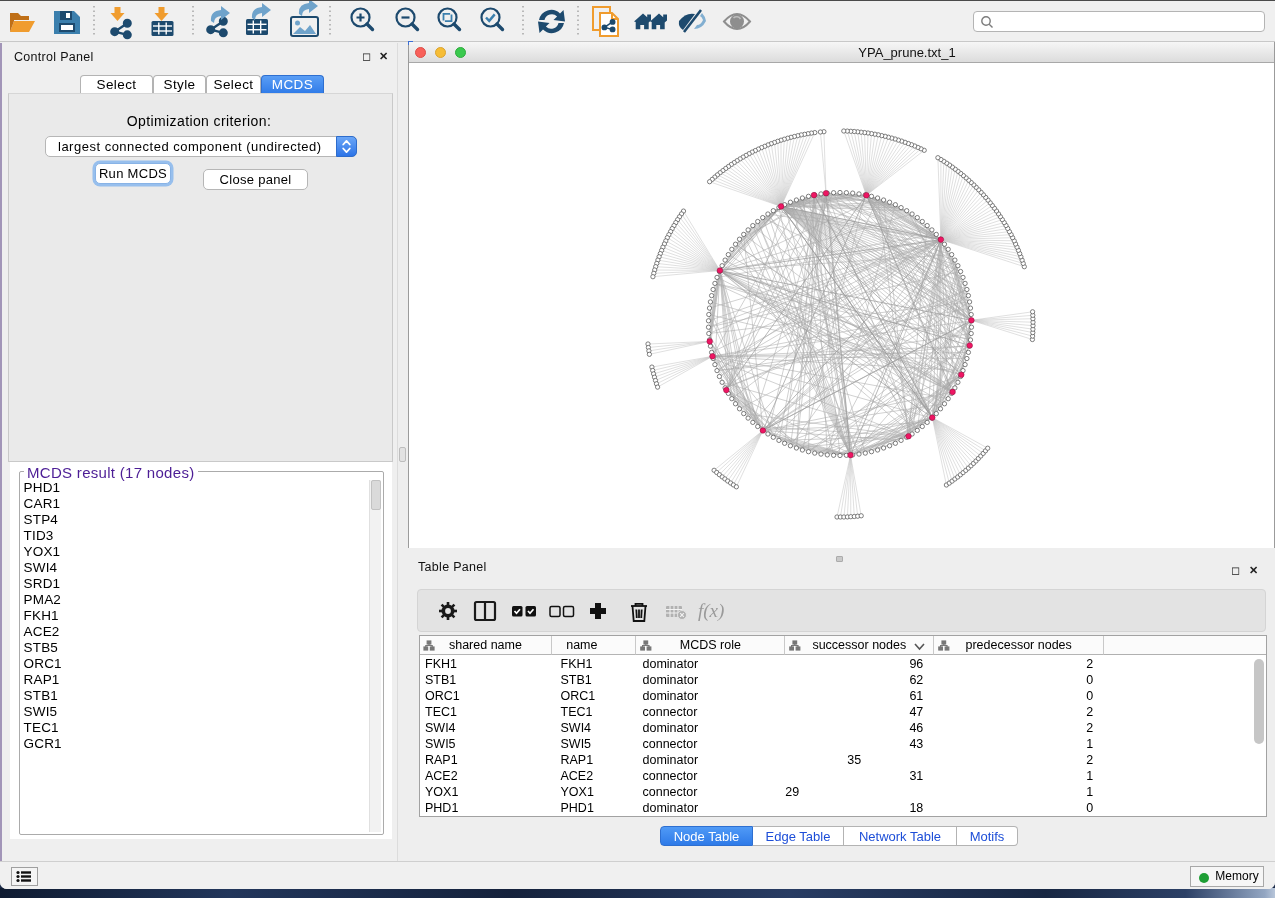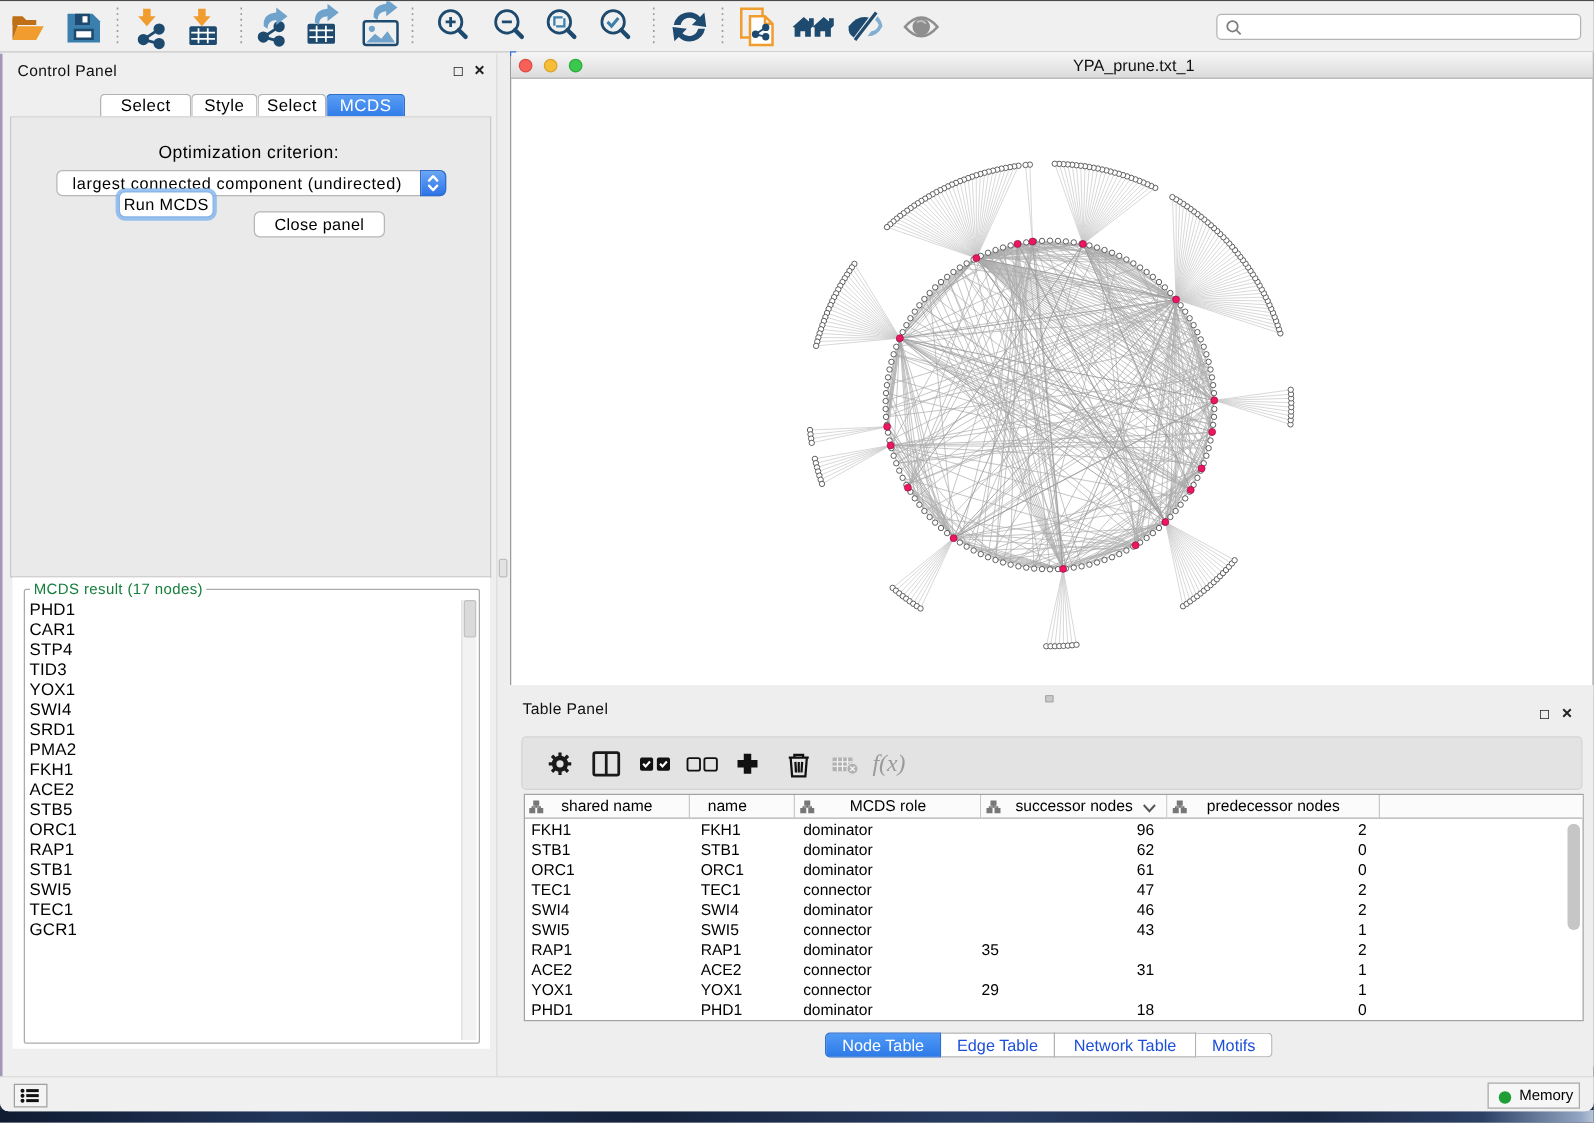--- a/index.html
+++ b/index.html
@@ -19,25 +19,25 @@
 .tab{position:absolute;top:0;height:19px;border:1px solid #b3b3b3;background:#fff;
  font-size:13.5px;color:#000;text-align:center;line-height:18px;letter-spacing:.4px;border-radius:4px 4px 0 0;border-bottom:none}
 .tab.sel{background:linear-gradient(#5a9ef5,#2e7ae8);color:#fff;border-color:#2e6fd0}
 #tabcontent{left:8px;top:50px;width:385px;height:369px;background:#eaeaea;border:1px solid #c9c9c9;border-top:1px solid #d6d6d6}
 #optlabel{left:0;top:70px;width:398px;text-align:center;font-size:14px;color:#000;letter-spacing:.4px}
 #combo{left:45px;top:93px;width:312px;height:21px;background:#fff;border:1px solid #b6b6b6;border-radius:5px;font-size:13px;letter-spacing:.5px;line-height:19px;color:#000;padding-left:12px;white-space:nowrap}
 #combocap{right:-1px;top:-1px;width:21px;height:21px;border-radius:0 5px 5px 0;
  background:linear-gradient(#6aa6f7,#2d74e7);border:1px solid #2d6ccc}
 .btn{position:absolute;height:21px;background:#fff;border:1px solid #b6b6b6;border-radius:5px;
  font-size:13px;color:#000;text-align:center;line-height:19px;letter-spacing:.3px}
-#runbtn{left:95px;top:110px;width:76px;border-color:#88b3e6;box-shadow:0 0 0 2.5px rgba(130,180,238,.8)}
+#runbtn{left:95px;top:120px;width:76px;border-color:#88b3e6;box-shadow:0 0 0 2.5px rgba(130,180,238,.8)}
 #closebtn{left:203px;top:126px;width:105px}
 #whitebox{left:10px;top:419px;width:382px;height:377px;background:#fff}
 #groupbox{left:9px;top:9px;width:365px;height:364px;border:1px solid #ababab;border-radius:2px}
-#grouplabel{left:4px;top:-8px;background:#fff;padding:0 3px;font-size:12px;color:#15803d;letter-spacing:.3px}
+#grouplabel{left:4px;top:-8px;background:#fff;padding:0 3px;font-size:15px;color:#4c1d95;letter-spacing:.3px}
 #mcdslist{left:1px;top:8px;width:348px;height:352px;font-size:13.5px;letter-spacing:.2px;color:#000;line-height:16px;padding-left:2.5px}
 #listsb{right:2px;top:8px;width:12px;height:352px;background:#f2f2f2;border-left:1px solid #e0e0e0}
 #listsbthumb{left:1px;top:0px;width:10px;height:30px;background:#dadada;border:1px solid #c2c2c2;border-radius:2px}
 #vsplit-grip{left:399px;top:447px;width:7px;height:15px;background:#e2e2e2;border:1px solid #bdbdbd;border-radius:2px}
 #netframe{left:408px;top:42px;width:867px;height:514px;background:#fff;border-left:1px solid #9b9b9b;border-right:1px solid #9b9b9b}
 #titlebar{left:0;top:0;width:865px;height:21px;background:linear-gradient(#f6f6f6,#dcdcdc);border-bottom:1px solid #a8a8a8}
 .tl{position:absolute;top:5px;width:11px;height:11px;border-radius:50%}
 #tl-r{left:6px;background:#f8605a;border:1px solid #dd4d46}
 #tl-y{left:26px;background:#f6bd36;border:1px solid #dba32e}
 #tl-g{left:46px;background:#3ac94e;border:1px solid #2dab3c}
@@ -1248,21 +1248,21 @@
       <div class="rowtext" style="left:365.8px;top:84px;width:138px;text-align:right">46</div>
       <div class="rowtext" style="left:514.8px;top:84px;width:159px;text-align:right">2</div>
       <div class="rowtext" style="left:5.5px;top:100px">SWI5</div>
       <div class="rowtext" style="left:141px;top:100px">SWI5</div>
       <div class="rowtext" style="left:223px;top:100px">connector</div>
       <div class="rowtext" style="left:365.8px;top:100px;width:138px;text-align:right">43</div>
       <div class="rowtext" style="left:514.8px;top:100px;width:159px;text-align:right">1</div>
       <div class="rowtext" style="left:5.5px;top:116px">RAP1</div>
       <div class="rowtext" style="left:141px;top:116px">RAP1</div>
       <div class="rowtext" style="left:223px;top:116px">dominator</div>
-      <div class="rowtext" style="left:365.8px;top:116px;width:138px;text-align:left">35</div>
+      <div class="rowtext" style="left:365.8px;top:116px;width:138px;text-align:center">35</div>
       <div class="rowtext" style="left:514.8px;top:116px;width:159px;text-align:right">2</div>
       <div class="rowtext" style="left:5.5px;top:132px">ACE2</div>
       <div class="rowtext" style="left:141px;top:132px">ACE2</div>
       <div class="rowtext" style="left:223px;top:132px">connector</div>
       <div class="rowtext" style="left:365.8px;top:132px;width:138px;text-align:right">31</div>
       <div class="rowtext" style="left:514.8px;top:132px;width:159px;text-align:right">1</div>
       <div class="rowtext" style="left:5.5px;top:148px">YOX1</div>
       <div class="rowtext" style="left:141px;top:148px">YOX1</div>
       <div class="rowtext" style="left:223px;top:148px">connector</div>
       <div class="rowtext" style="left:365.8px;top:148px;width:138px;text-align:left">29</div>

